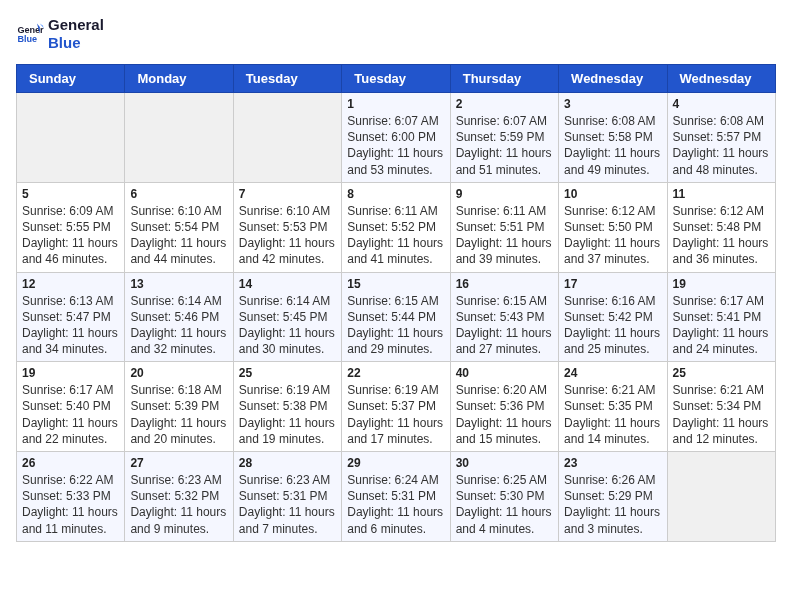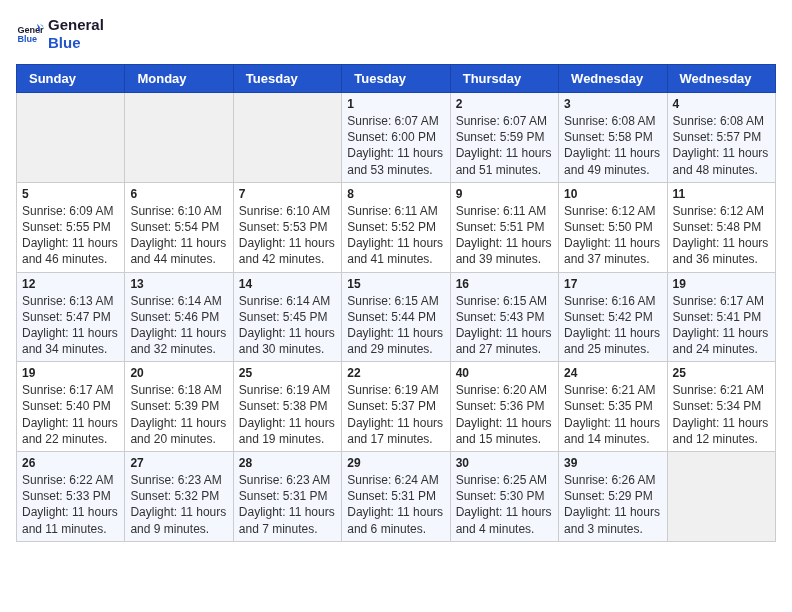--- a/index.html
+++ b/index.html
@@ -239,19 +239,19 @@
         </td>
         <td>
           <span class="day-number">29</span>
           <div class="cell-content">Sunrise: 6:24 AM<br>Sunset: 5:31 PM<br>Daylight: 11 hours and 6 minutes.</div>
         </td>
         <td>
           <span class="day-number">30</span>
           <div class="cell-content">Sunrise: 6:25 AM<br>Sunset: 5:30 PM<br>Daylight: 11 hours and 4 minutes.</div>
         </td>
         <td>
-          <span class="day-number">39</span>
+          <span class="day-number">23</span>
           <div class="cell-content">Sunrise: 6:26 AM<br>Sunset: 5:29 PM<br>Daylight: 11 hours and 3 minutes.</div>
         </td>
         <td class="empty"></td>
       </tr>
     </tbody>
 </table>
 
 </body></html>

